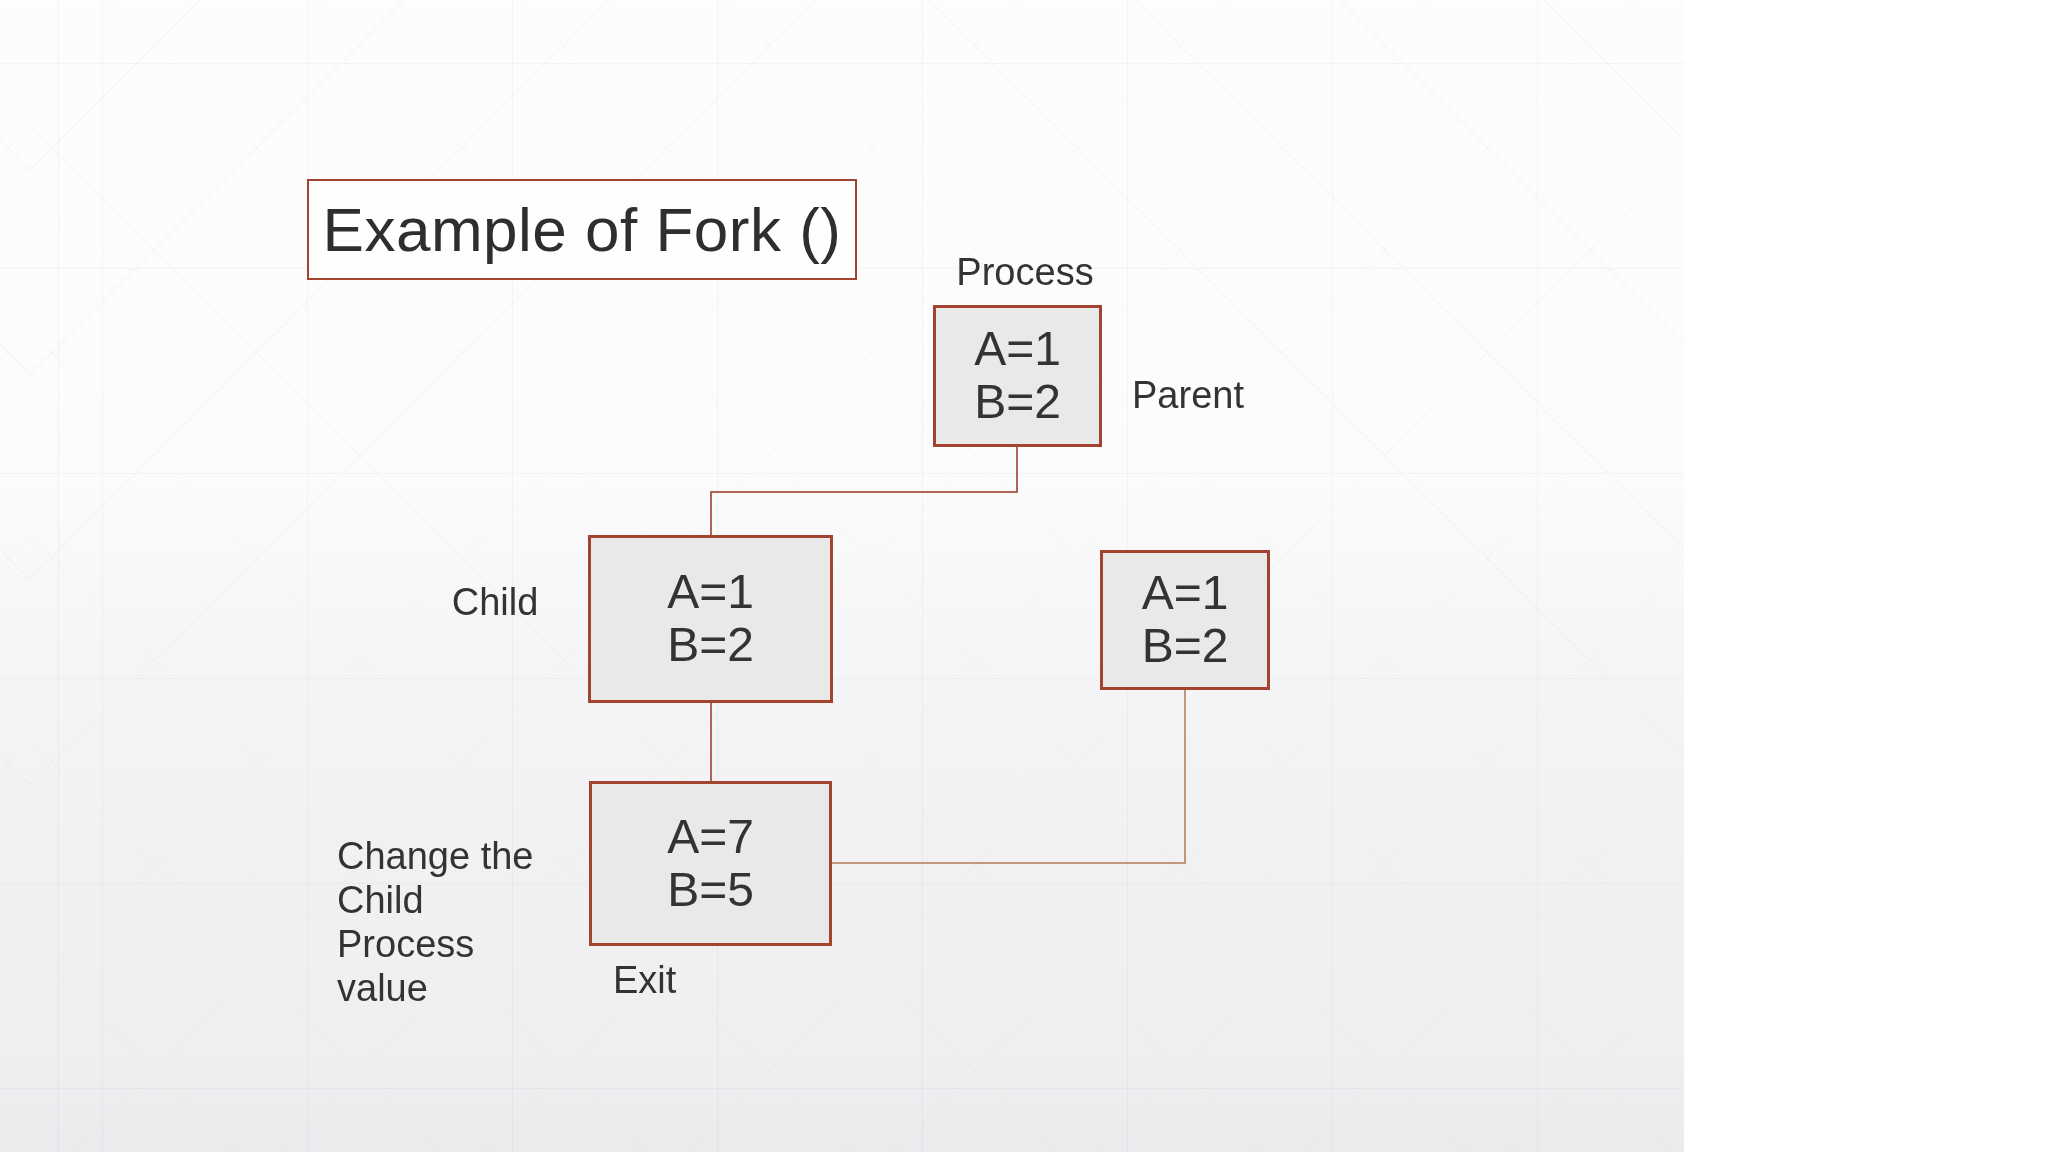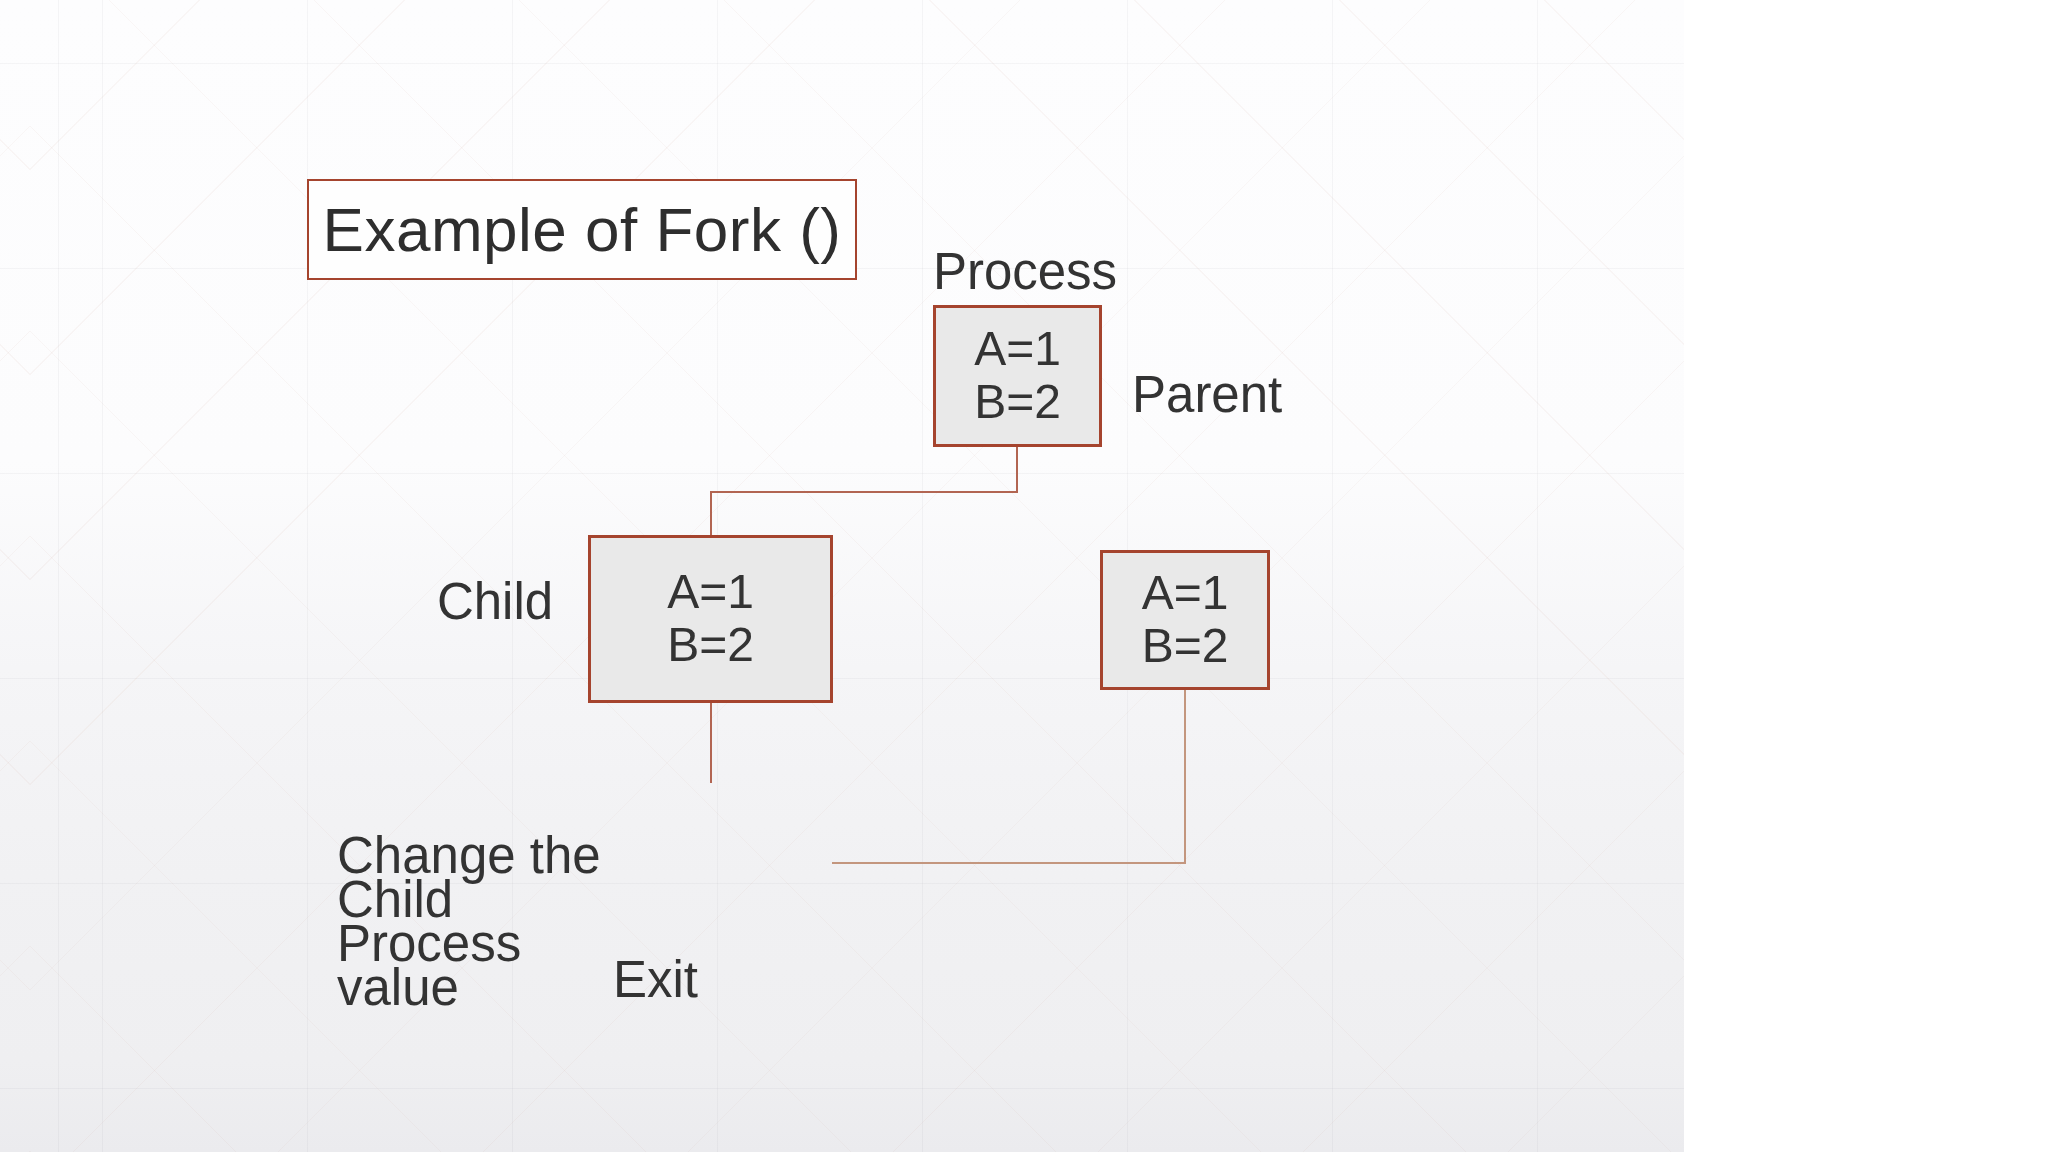--- a/index.html
+++ b/index.html
@@ -58,21 +58,21 @@
   .title-text {
     font-size: 62px;
     letter-spacing: 0.5px;
     color: #2e2e2e;
     white-space: nowrap;
   }
 
   
   .label {
     position: absolute;
-    font-size: 51px;
+    font-size: 38px;
     line-height: 44px;
     color: var(--text, #333333);
   }
   .label-process { left: 875px;  top: 250px; width: 300px; text-align: center; }
   .label-parent  { left: 1132px; top: 373px; }
   .label-child   { left: 395px;  top: 580px; width: 200px; text-align: center; }
   .label-note    { left: 337px;  top: 805px; width: 270px; white-space: pre-line; text-align: left; margin-top: 29px; }
   .label-exit    { left: 613px;  top: 958px; width: 200px; }
 
   
@@ -121,14 +121,18 @@
 B=2</span>
   </div>
   <div class="pbox pbox-child">
     <span>A=1
 B=2</span>
   </div>
   <div class="pbox pbox-right">
     <span>A=1
 B=2</span>
   </div>
+  <div class="pbox pbox-changed">
+    <span>A=7
+B=5</span>
+  </div>
 
 </div>
 
 </body></html>

